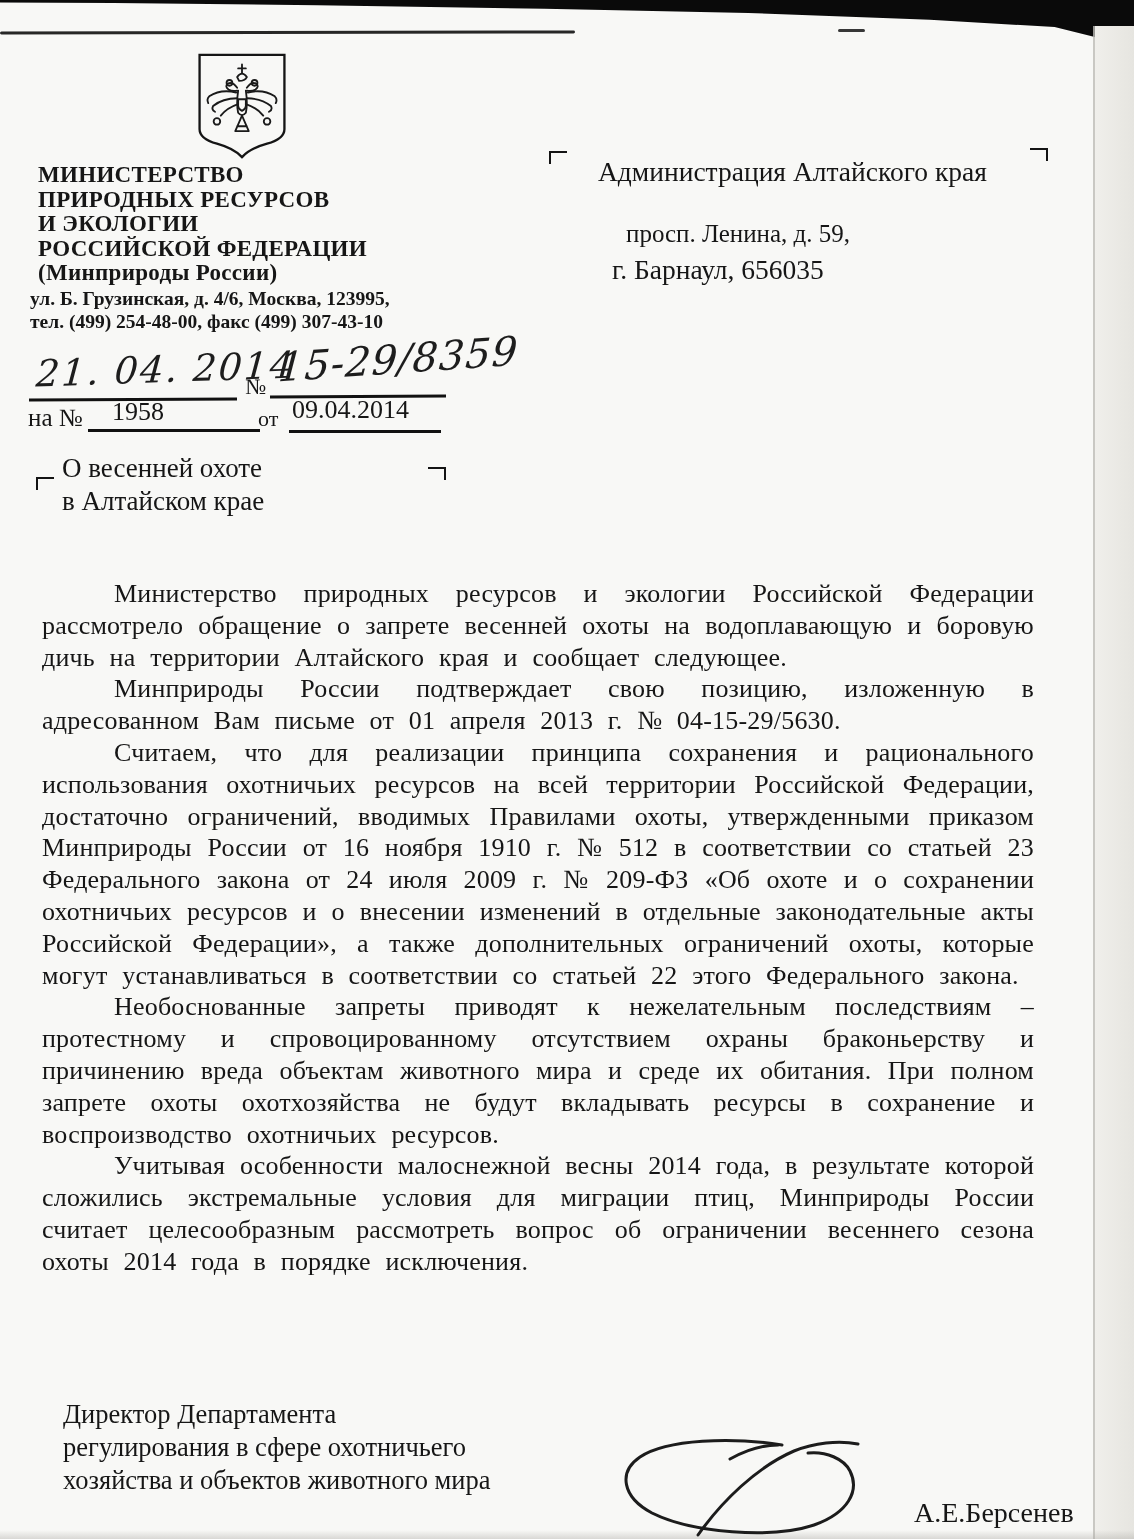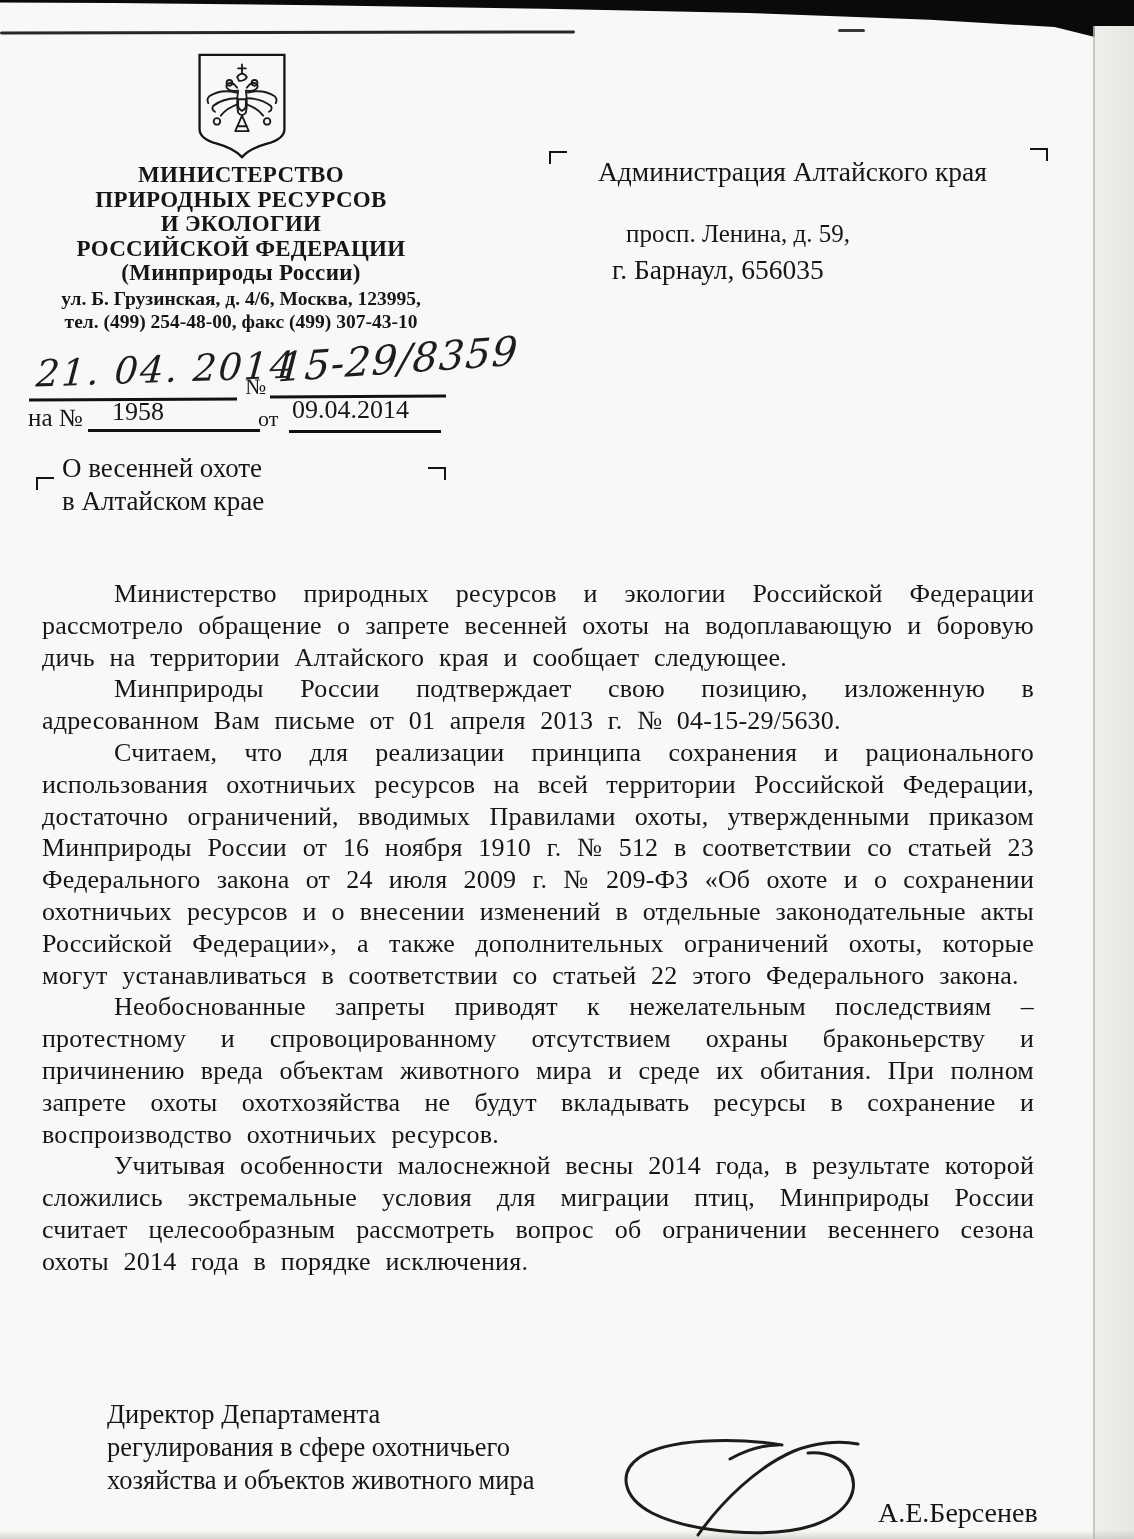--- a/index.html
+++ b/index.html
@@ -21,26 +21,26 @@
   }
   .scan-top-line{position:absolute;left:0;top:31px;width:575px;height:3px;background:#101010;opacity:.9;transform:rotate(-0.12deg);border-radius:2px;}
   .scan-top-dash{position:absolute;left:838px;top:29px;width:27px;height:3px;background:#151515;opacity:.85;border-radius:2px;}
   .scan-fold-line{position:absolute;left:1093px;top:26px;width:2px;height:1513px;background:#bdbbb6;opacity:.8;}
   .scan-right-band{position:absolute;left:1095px;top:26px;width:39px;height:1513px;background:linear-gradient(90deg,#f0efeb,#e6e5e0);}
   .scan-bottom-strip{position:absolute;left:0;bottom:0;width:1134px;height:9px;background:linear-gradient(0deg,rgba(170,168,163,.4),rgba(170,168,163,0));}
   
   .emblem{position:absolute;left:193px;top:52px;width:98px;height:108px;}
   .ministry{
     position:absolute;left:38px;top:163px;width:406px;
-    text-align:center;font-weight:bold;font-size:23px;line-height:24.6px;
+    text-align:left;font-weight:bold;font-size:23px;line-height:24.6px;
     letter-spacing:.3px;
   }
   .org-address{
     position:absolute;left:30px;top:288px;width:422px;
-    text-align:center;font-weight:bold;font-size:19.5px;line-height:22.5px;
+    text-align:left;font-weight:bold;font-size:19.5px;line-height:22.5px;
   }
   
   .hand{
     font-family:"DejaVu Serif", serif;font-style:italic;
     color:#1d1d1d;white-space:nowrap;
   }
   .hand-date{position:absolute;left:36px;top:348px;font-size:37px;transform:rotate(-2deg) skewX(-6deg);letter-spacing:2px;}
   .hand-number{position:absolute;left:278px;top:336px;font-size:40px;transform:rotate(-4deg) skewX(-8deg);letter-spacing:1px;}
   .no-label{position:absolute;left:245px;top:374px;font-size:22px;}
   .ref-underline{position:absolute;height:2.6px;background:#111;}
@@ -67,23 +67,23 @@
   .rcpt-a1{position:absolute;left:598px;top:220px;font-size:25px;margin-left:28px;}
   .rcpt-a2{position:absolute;left:612px;top:254px;font-size:27.5px;}
   
   .body-text{
     position:absolute;left:42px;top:578px;width:992px;
     font-size:26px;line-height:31.8px;
     text-align:justify;
   }
   .body-text p{margin:0;text-indent:72px;word-spacing:8px;letter-spacing:.2px;}
   
-  .sig-title{position:absolute;left:63px;top:1398px;font-size:26.5px;line-height:33px;margin-left:44px;}
+  .sig-title{position:absolute;left:63px;top:1398px;font-size:26.5px;line-height:33px;}
   .sig-stroke{position:absolute;left:612px;top:1413px;width:252px;height:126px;}
-  .sig-name{position:absolute;left:878px;top:1497px;font-size:28px;text-align:center;}
+  .sig-name{position:absolute;left:914px;top:1497px;font-size:28px;text-align:center;}
 </style>
 </head>
 <body>
 
 <div class="page">
 
   <div class="scan-top-bar"></div>
   <div class="scan-top-line"></div>
   <div class="scan-top-dash"></div>
   <div class="scan-fold-line"></div>

